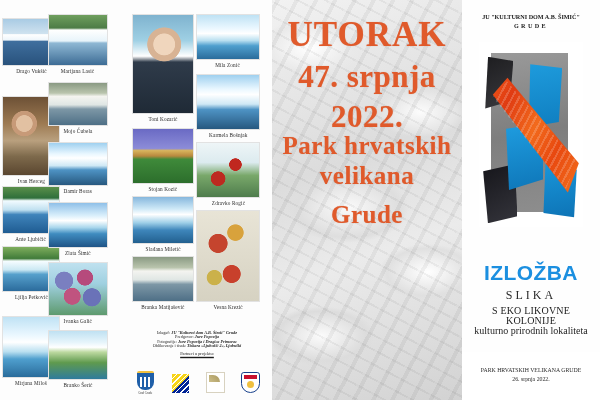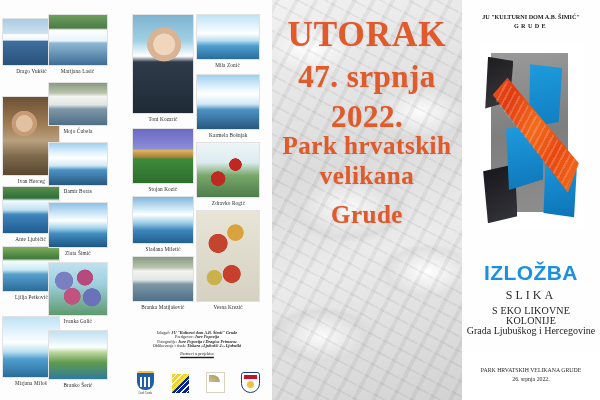--- a/index.html
+++ b/index.html
@@ -347,21 +347,21 @@
       <div class="ab-blu2"></div>
       <div class="ab-blu3"></div>
       <div class="ab-orng"></div>
       <div class="ab-orng2"></div>
     </div>
 
     <div class="r-izlozba">IZLOŽBA</div>
     <div class="r-slika">SLIKA</div>
     <div class="r-sub">
       <div class="l1">S EKO LIKOVNE KOLONIJE</div>
-      <div>Grada Ljubuškog i Hercegovine</div>
+      <div>kulturno prirodnih lokaliteta</div>
     </div>
     <div class="r-foot">
       <div>PARK HRVATSKIH VELIKANA GRUDE</div>
       <div>26. srpnja 2022.</div>
     </div>
   </div>
 
 </div>
 
 </body></html>

